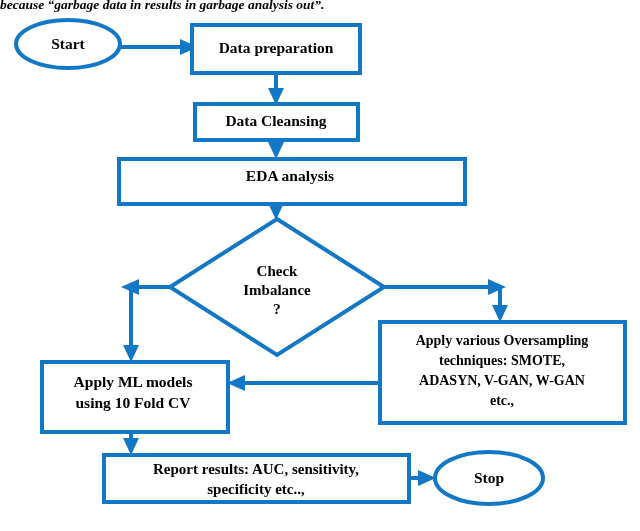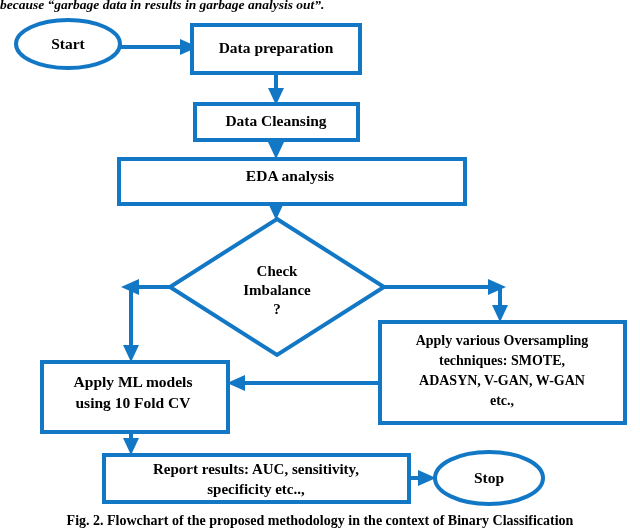--- a/index.html
+++ b/index.html
@@ -186,15 +186,14 @@
       <text class="node-label lbl-15" x="256" y="491">specificity etc..,</text>
     </g>
 
     <g>
       <ellipse class="node-shape" cx="489" cy="478" rx="54" ry="26"></ellipse>
       <text class="node-label lbl-16" x="489" y="479">Stop</text>
     </g>
 
   </svg>
 
-  <div class="caption">Fig. 2. Flowchart of the proposed methodology in the context of Binary Classification</div>
 
 </div>
 
 </body></html>

